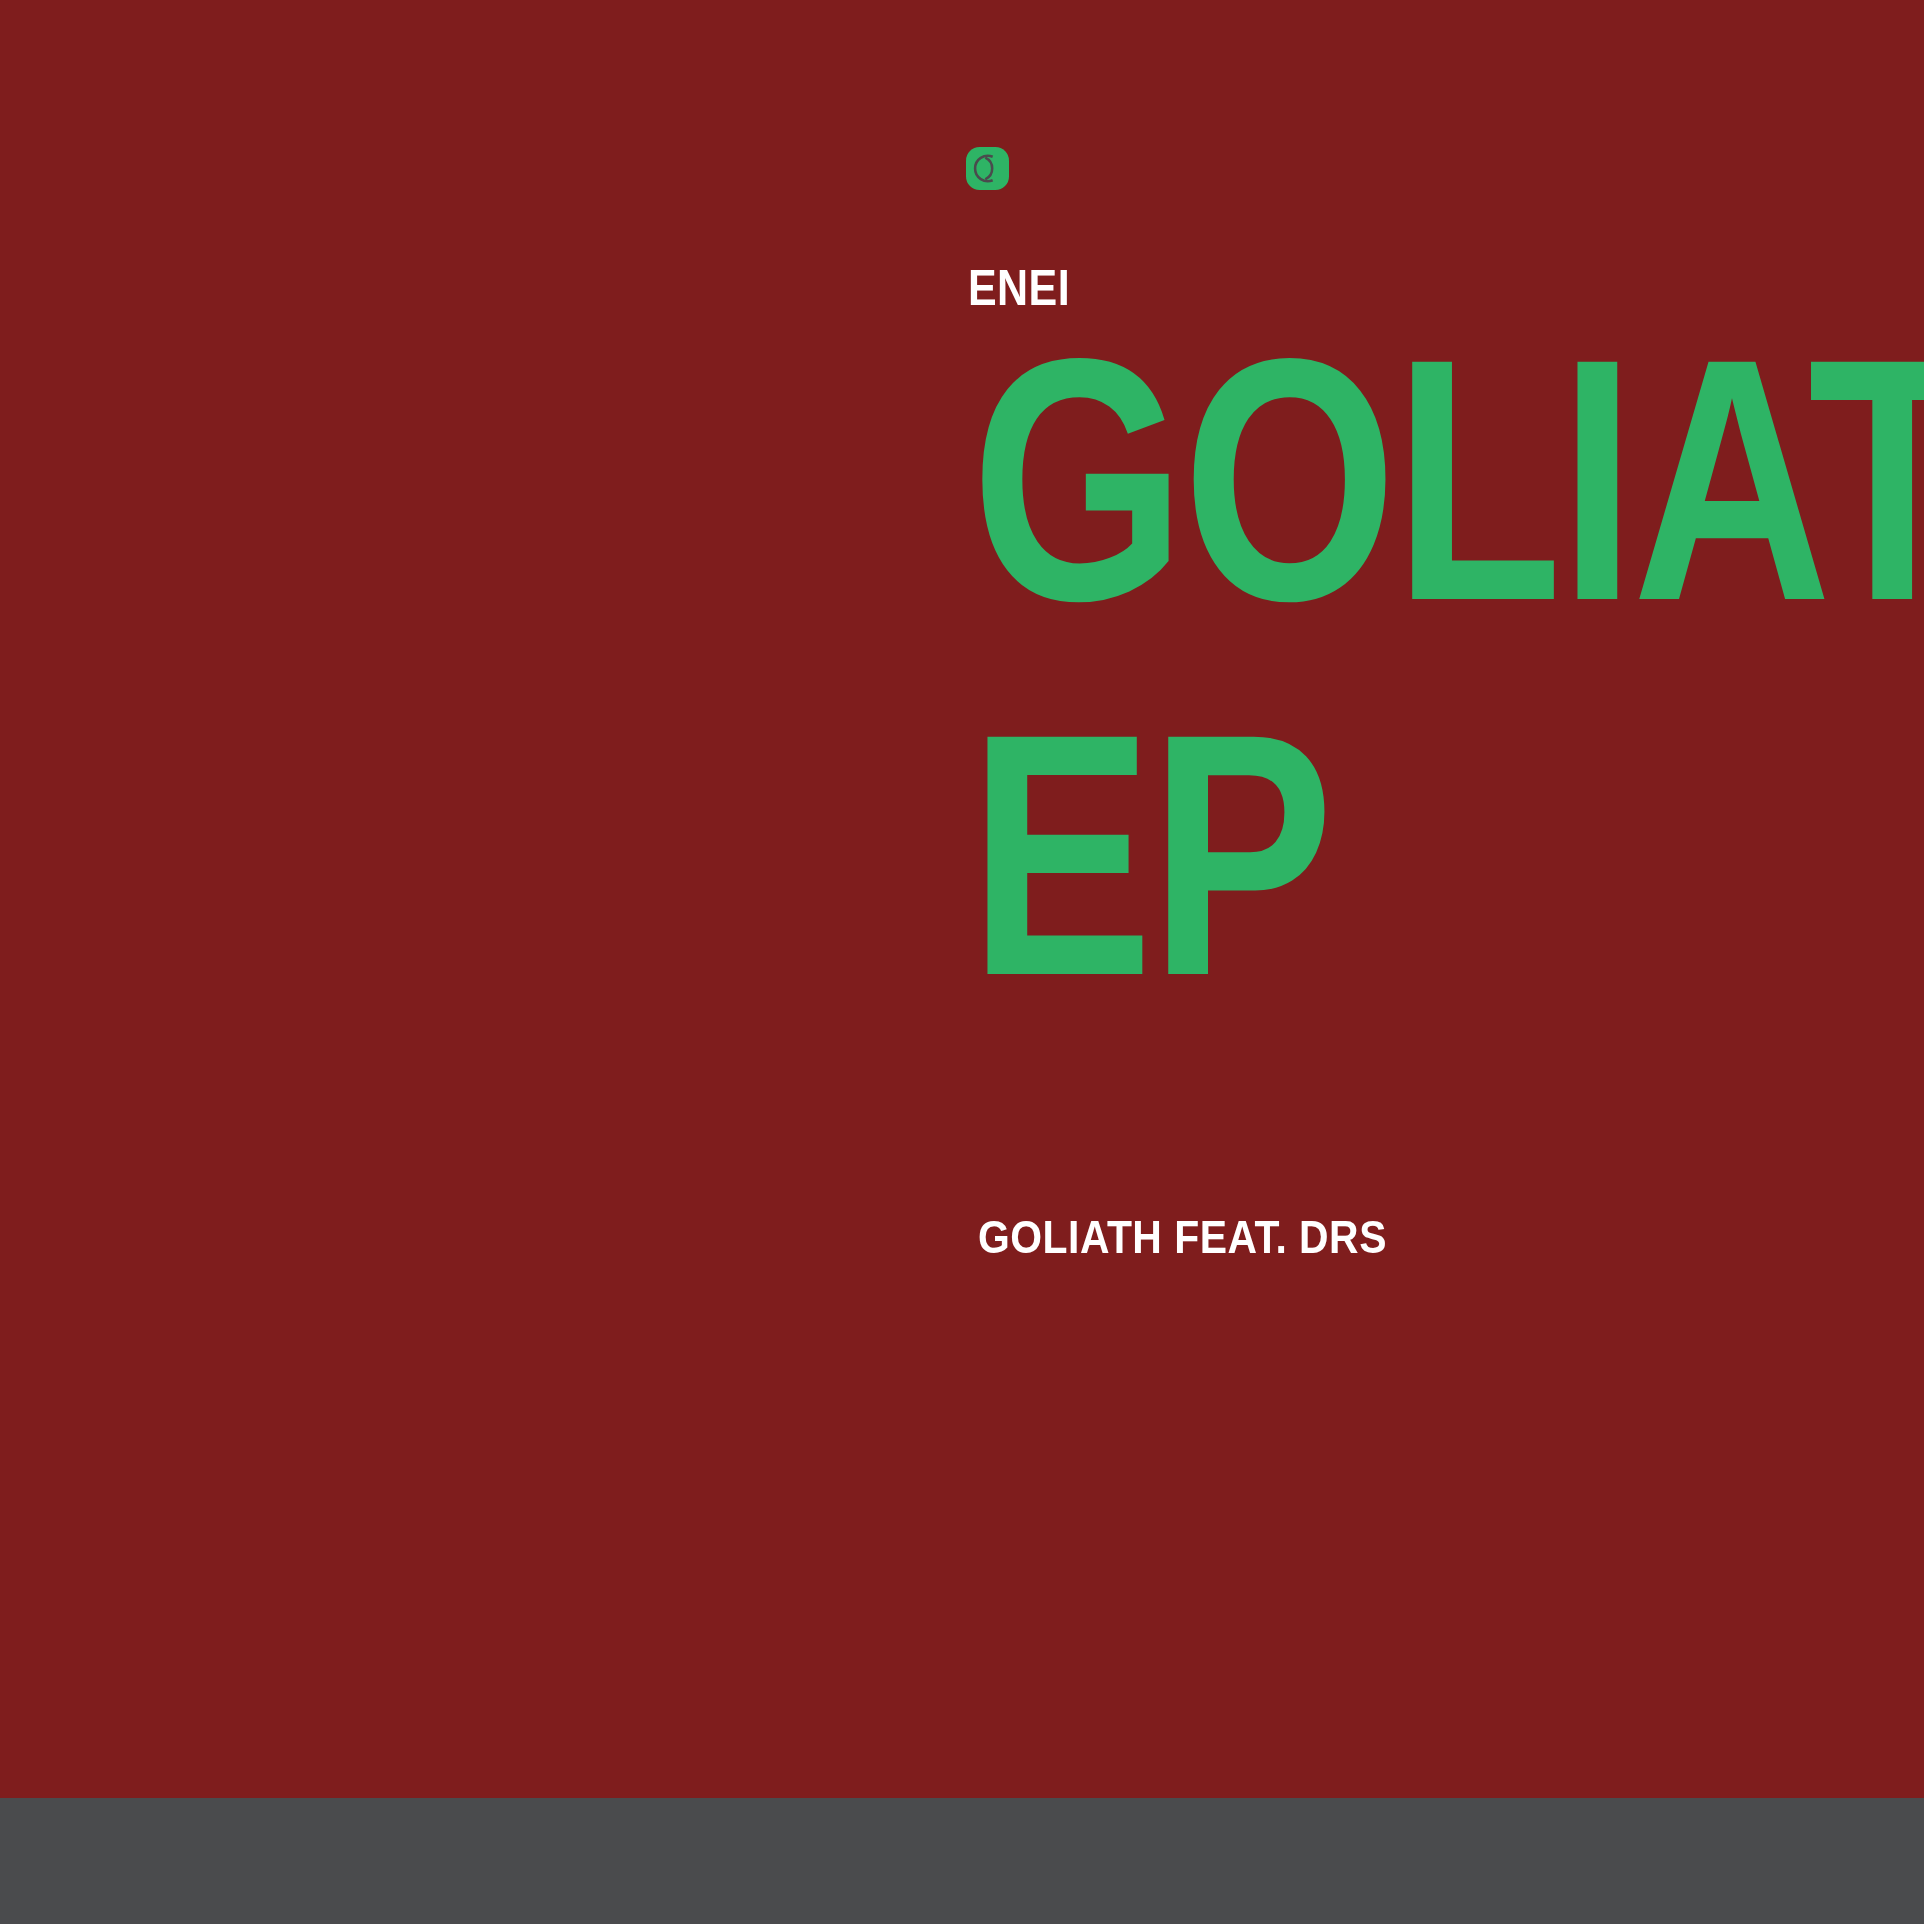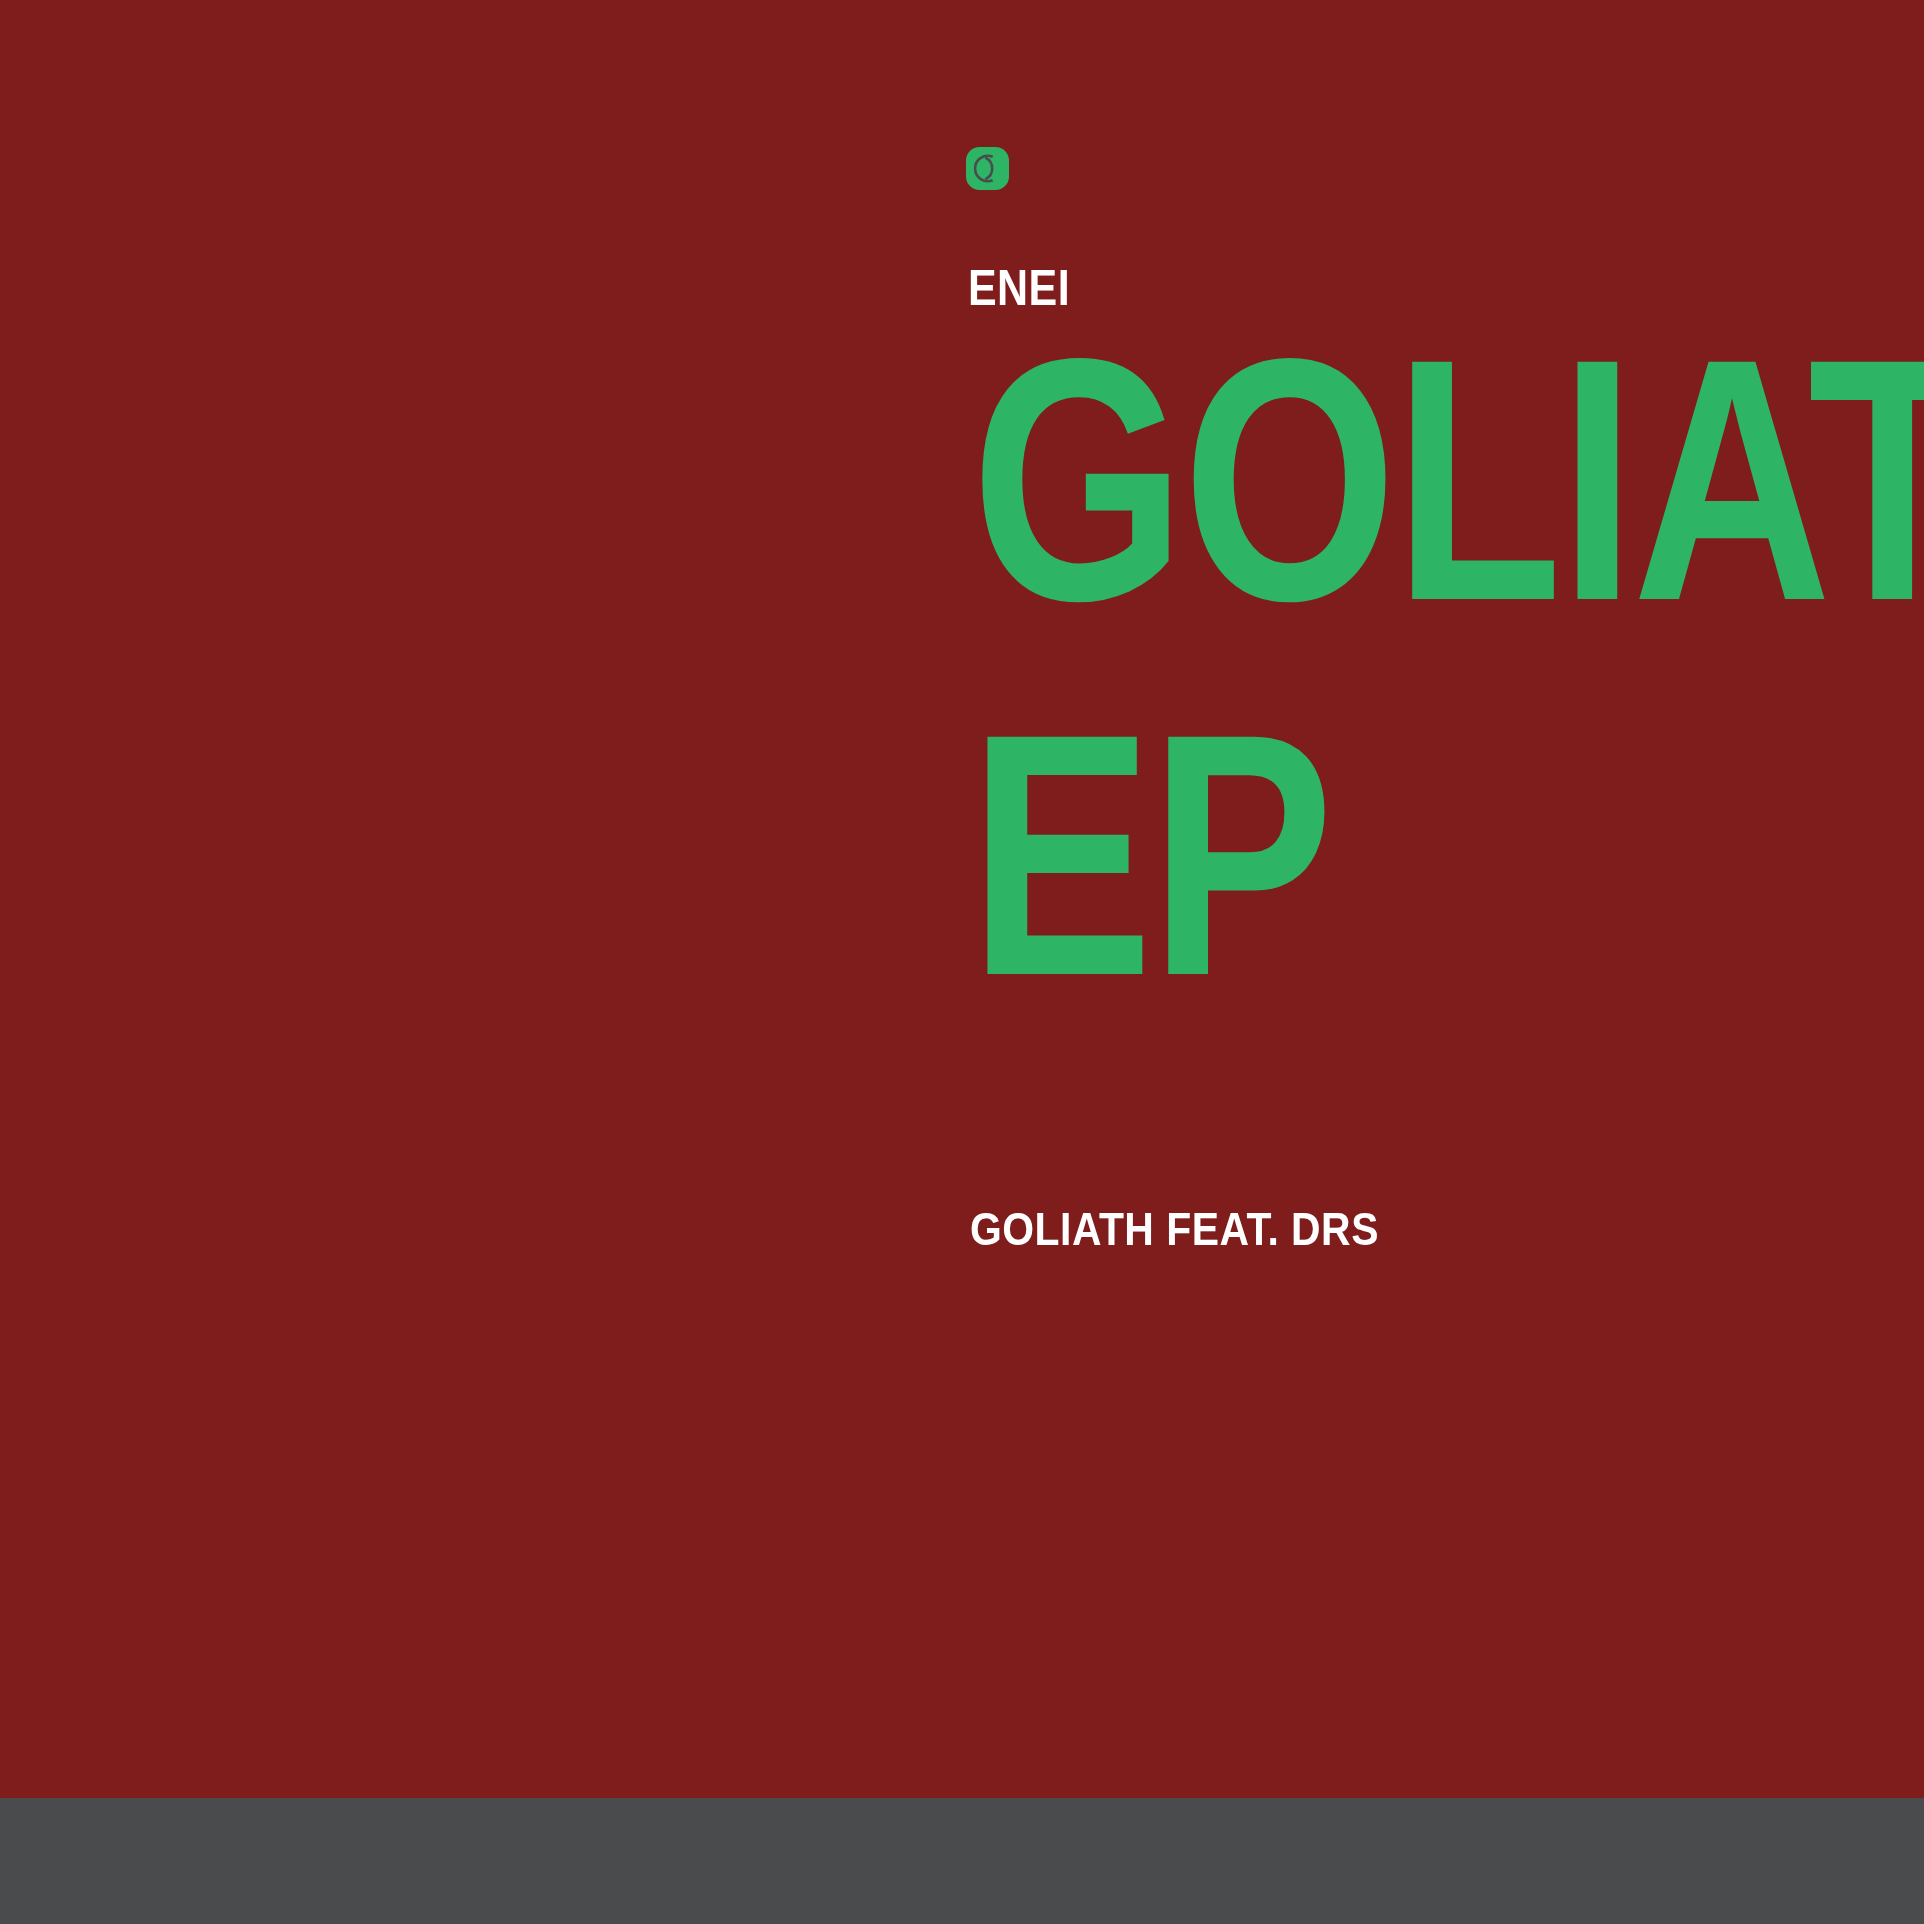--- a/index.html
+++ b/index.html
@@ -94,21 +94,21 @@
     left: 0px;
     top: 1201px;
     width: 959px;
     list-style: none;
     margin: 0;
     padding: 0;
   }
 
   #tracklist li {
     height: 134px;
-    margin: 4px;
+    margin: 12px;
     padding: 0;
   }
 
   .track-title {
     display: block;
     margin: 0;
     font-size: 47px;
     line-height: 47px;
     font-weight: 700;
     letter-spacing: 0.012em;

